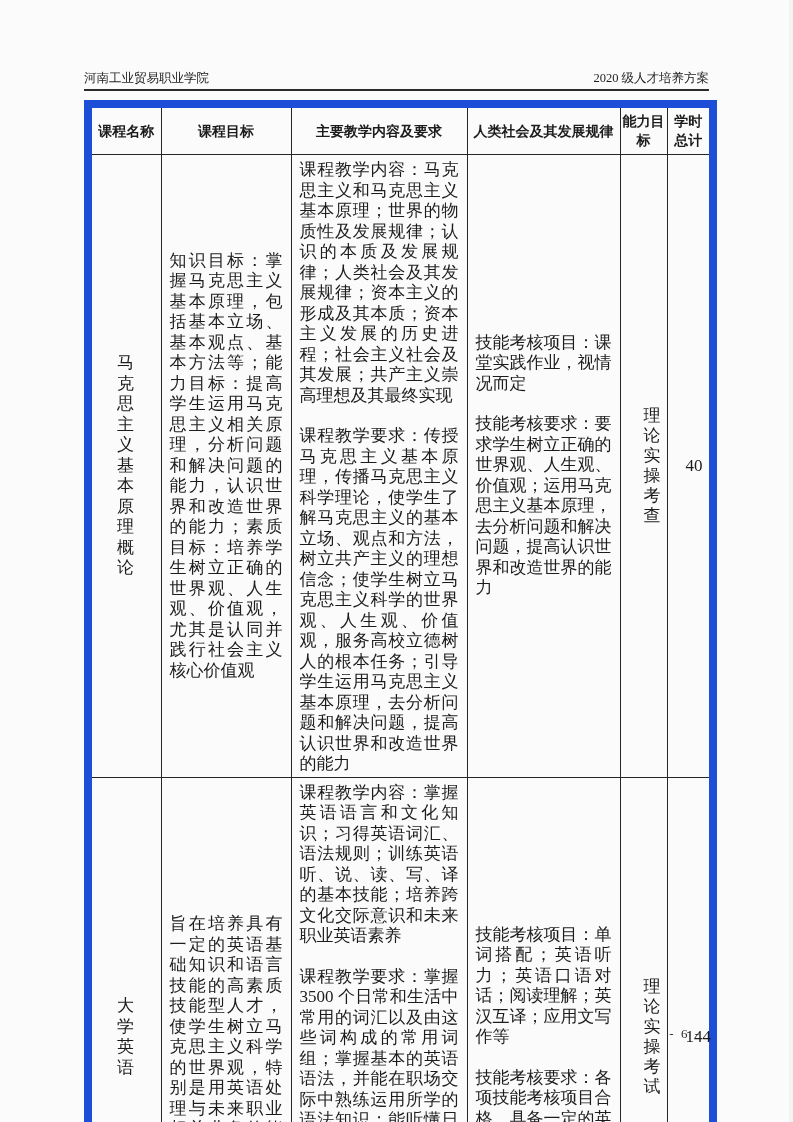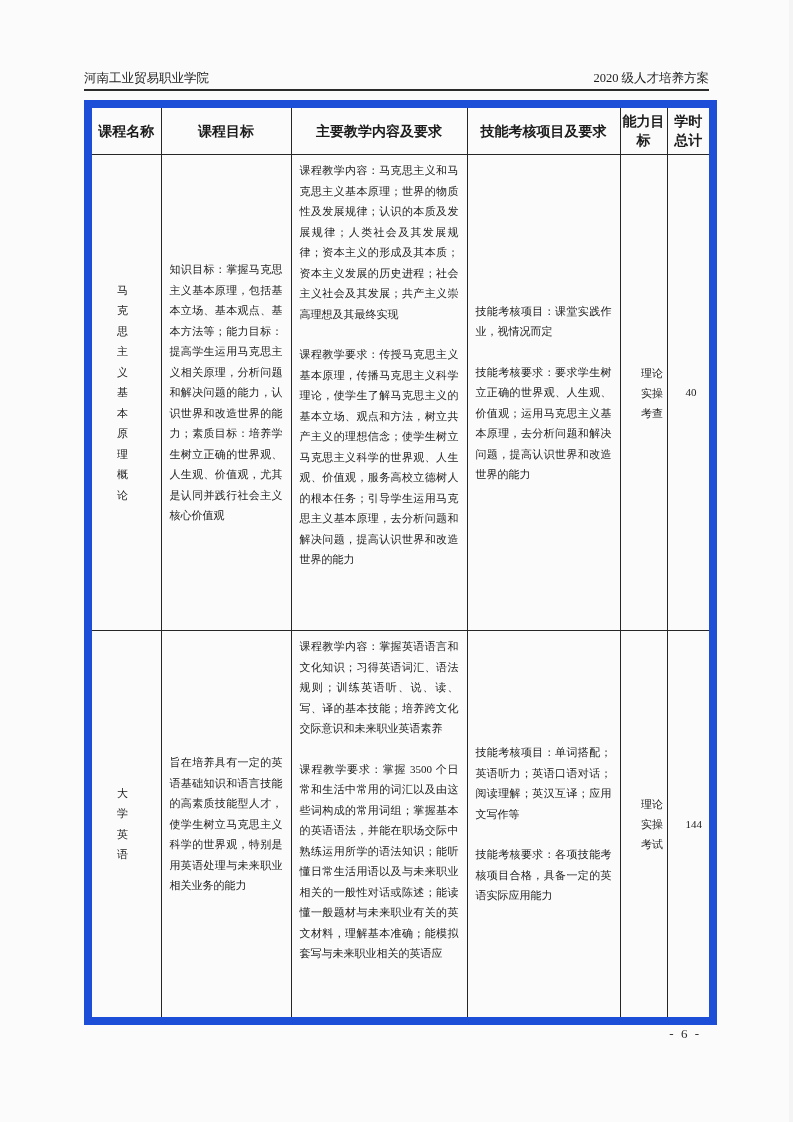--- a/index.html
+++ b/index.html
@@ -50,21 +50,21 @@
   }
   th {
     font-size: 14px;
     font-weight: bold;
     text-align: center;
     line-height: 19px;
     padding: 4px 2px;
     height: 37px;
   }
   td {
-    font-size: 11px;
+    font-size: 17px;
     line-height: 20.5px;
     text-align: justify;
   }
   tr.row-1 { height: 476px; }
   tr.row-2 { height: 390px; }
   td p { margin: 0; }
   td p.para-gap { margin-top: 20px; }
   td.name-cell { padding: 2px 25px; text-align: justify; }
   td.content-cell {
     vertical-align: top;
@@ -100,21 +100,21 @@
           <col class="c3">
           <col class="c4">
           <col class="c5">
           <col class="c6">
       </colgroup>
       <thead>
         <tr>
           <th>课程名称</th>
           <th>课程目标</th>
           <th>主要教学内容及要求</th>
-          <th>技能考核项目及要求</th>
+          <th>人类社会及其发展规律</th>
           <th>能力目标</th>
           <th>学时总计</th>
         </tr>
       </thead>
       <tbody>
         <tr class="row-1">
           <td class="name-cell">
             <div>马克思主义基本原理概论</div>
           </td>
           <td>

